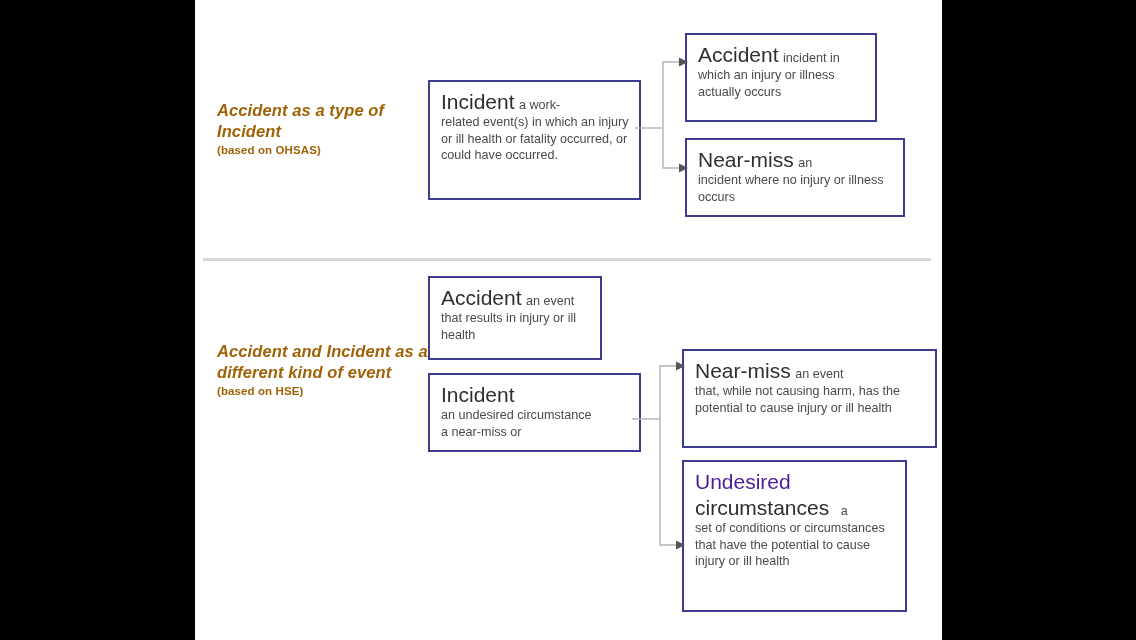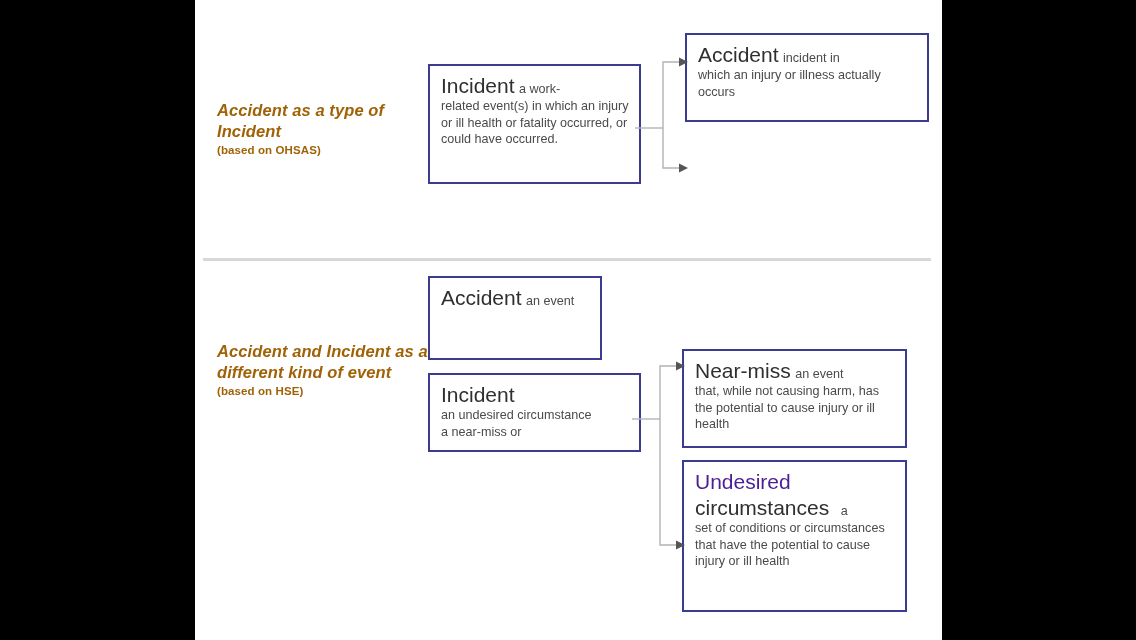--- a/index.html
+++ b/index.html
@@ -96,28 +96,28 @@
     color: #4a4a4a;
     font-size: 12.6px;
     line-height: 16.5px;
   }
   .box .def-inline {
     color: #4a4a4a;
     font-size: 12.6px;
   }
 
   
-  #box-incident-ohsas     { left: 233px; top: 64px;  width: 213px; height: 120px; }
-  #box-accident-ohsas     { left: 490px; top: 33px;  width: 244px; height: 89px; }
+  #box-incident-ohsas     { left: 233px; top: 80px;  width: 213px; height: 120px; }
+  #box-accident-ohsas     { left: 490px; top: 33px;  width: 192px; height: 89px; }
   #box-nearmiss-ohsas     { left: 490px; top: 138px; width: 220px; height: 79px; }
 
   
   #box-accident-hse       { left: 233px; top: 276px; width: 174px; height: 84px; }
   #box-incident-hse       { left: 233px; top: 373px; width: 213px; height: 79px; }
-  #box-nearmiss-hse       { left: 487px; top: 349px; width: 225px; height: 99px; }
+  #box-nearmiss-hse       { left: 487px; top: 349px; width: 255px; height: 99px; }
   #box-undesired-hse      { left: 487px; top: 460px; width: 225px; height: 152px; }
 
   
   .connector {
     position: absolute;
     pointer-events: none;
   }
   #connector-top    { left: 440px; top: 28px;  width: 60px; height: 200px; }
   #connector-bottom { left: 437px; top: 344px; width: 60px; height: 270px; }
 </style>
@@ -141,20 +141,25 @@
       <span class="def-inline">a work-</span>
       <div class="def">related event(s) in which an injury or ill health or fatality occurred, or could have occurred.</div>
     </div>
 
     <div id="box-accident-ohsas" class="box">
       <span class="term">Accident</span>
       <span class="def-inline">incident in</span>
       <div class="def">which an injury or illness actually occurs</div>
     </div>
 
+    <div id="box-nearmiss-ohsas" class="box">
+      <span class="term">Near-miss</span>
+      <span class="def-inline">an</span>
+      <div class="def">incident where no injury or illness occurs</div>
+    </div>
 
     <svg id="connector-top" class="connector" viewBox="0 0 60 200">
       <g fill="none" stroke="#b3b3b3" stroke-width="1.4">
         <path d="M0,100 L28,100"></path>
         <path d="M28,100 L28,34 L44,34"></path>
         <path d="M28,100 L28,140 L44,140"></path>
       </g>
       <polygon points="44,29.5 53,34 44,38.5" fill="#555555"></polygon>
       <polygon points="44,135.5 53,140 44,144.5" fill="#555555"></polygon>
     </svg>
@@ -162,20 +167,21 @@
     <div id="divider"></div>
 
     <div id="label-bottom" class="section-label">
       <span>Accident and Incident as a different kind of event</span>
       <span class="sub">(based on HSE)</span>
     </div>
 
     <div id="box-accident-hse" class="box">
       <span class="term">Accident</span>
       <span class="def-inline">an event</span>
+      <div class="def">that results in injury or ill health</div>
     </div>
 
     <div id="box-incident-hse" class="box">
       <div class="term">Incident</div>
       <div class="def">an undesired circumstance</div>
       <div class="def">a near-miss or</div>
     </div>
 
     <div id="box-nearmiss-hse" class="box">
       <span class="term">Near-miss</span>

